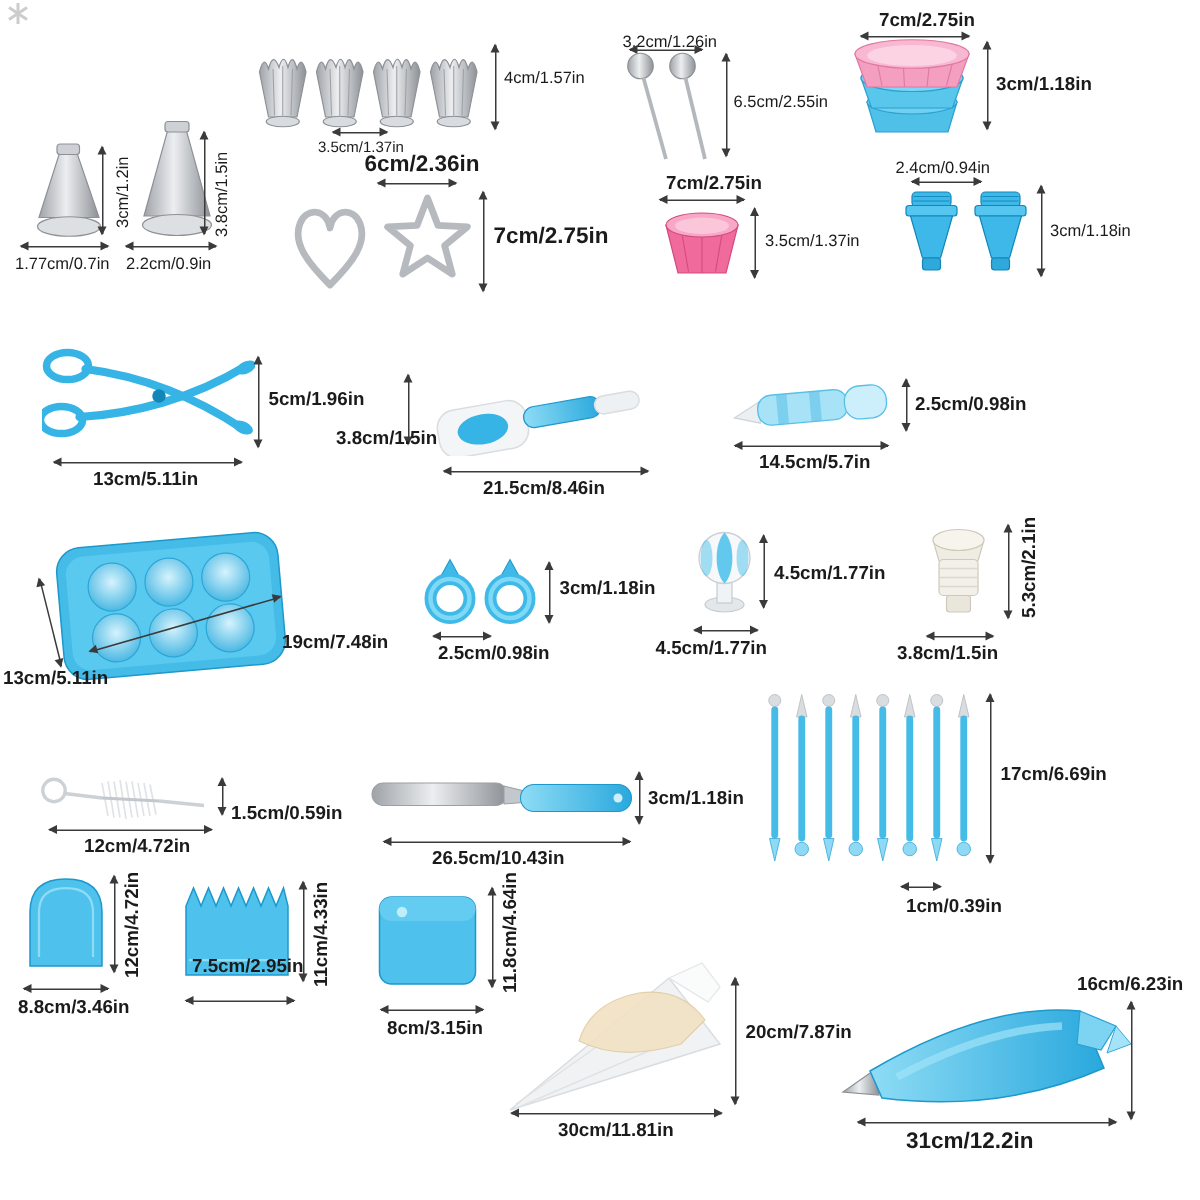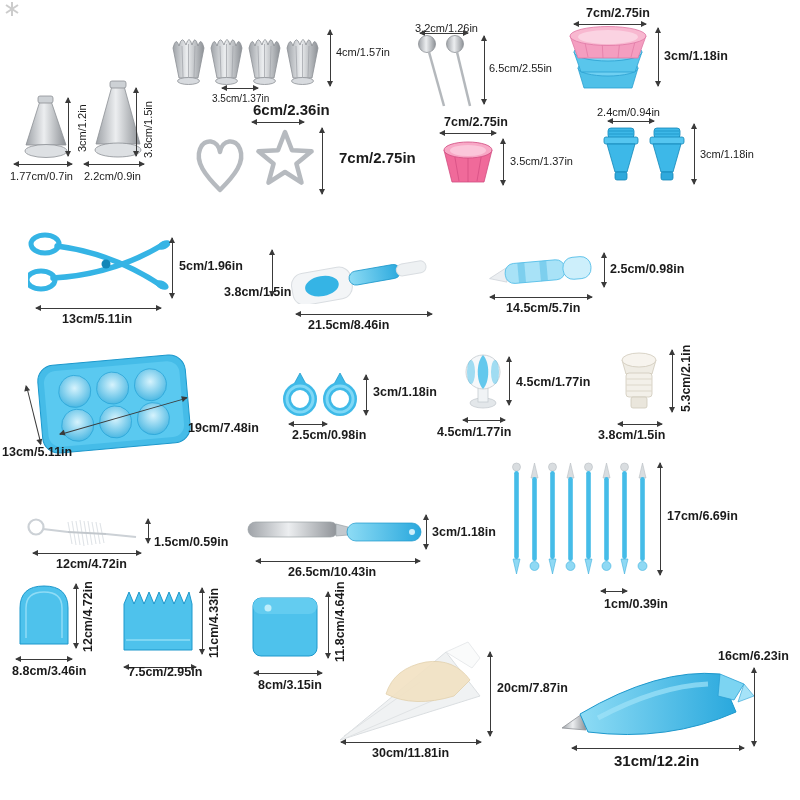--- a/index.html
+++ b/index.html
@@ -3,21 +3,21 @@
 <meta charset="utf-8">
 <style>
   * { margin:0; padding:0; box-sizing:border-box; }
   html,body { background:#ffffff; }
   body { font-family:"Liberation Sans", sans-serif; }
   .canvas { position:relative; width:800px; height:800px; background:#ffffff; overflow:hidden; }
   .abs { position:absolute; }
   svg { display:block; }
   .dim { position:absolute; font-size:11px; font-weight:400; color:#1b1b1b; white-space:nowrap; line-height:1.1; }
   .dim.md { font-size:12.5px; font-weight:600; }
-  .dim.big { font-size:15px; font-weight:700;margin-left:10px; }
+  .dim.big { font-size:15px; font-weight:700; }
   .vtext { transform:rotate(-90deg); transform-origin:0 0; }
   .varrow { position:absolute; width:0; border-left:1px solid #3a3a3a; }
   .varrow::before,.varrow::after { content:""; position:absolute; left:-4px; width:0; height:0;
       border-left:3.5px solid transparent; border-right:3.5px solid transparent; }
   .varrow::before { top:-1px; border-bottom:6px solid #3a3a3a; }
   .varrow::after  { bottom:-1px; border-top:6px solid #3a3a3a; }
   .harrow { position:absolute; height:0; border-top:1px solid #3a3a3a; }
   .harrow::before,.harrow::after { content:""; position:absolute; top:-4px; width:0; height:0;
       border-top:3.5px solid transparent; border-bottom:3.5px solid transparent; }
   .harrow::before { left:-1px; border-right:6px solid #3a3a3a; }
@@ -210,21 +210,21 @@
         <rect x="4" y="24" width="60" height="32" rx="12" fill="#f3f5f7" stroke="#d9dde1" stroke-width="1"></rect>
         <ellipse cx="34" cy="40" rx="17" ry="10" fill="#35b4e5"></ellipse>
         <rect x="62" y="31" width="52" height="14" rx="7" fill="url(#bluH)" stroke="#1d98cc" stroke-width="0.8"></rect>
         <rect x="110" y="32" width="30" height="12" rx="6" fill="#eef1f3" stroke="#d9dde1" stroke-width="1"></rect>
       </g>
     </svg>
   </div>
   <div class="varrow" style="left:272px;top:250px;height:46px"></div>
   <div class="dim md" style="left:224px;top:286px">3.8cm/1.5in</div>
   <div class="harrow" style="left:296px;top:314px;width:136px"></div>
-  <div class="dim md" style="left:308px;top:319px">21.5cm/8.46in</div>
+  <div class="dim md" style="left:322px;top:319px">21.5cm/8.46in</div>
 
   <div class="abs" style="left:486px;top:248px">
     <svg width="112" height="44">
       <g transform="rotate(-5 56 22)">
         <polygon points="3,26 20,17 20,31" fill="#eceff2" stroke="#cfd4d9" stroke-width="0.8"></polygon>
         <rect x="19" y="13" width="60" height="20" rx="9" fill="#a8e2f7" stroke="#59c0e8" stroke-width="0.9"></rect>
         <rect x="32" y="13" width="7" height="20" fill="#59c0e8" opacity="0.55"></rect>
         <rect x="54" y="13" width="7" height="20" fill="#59c0e8" opacity="0.55"></rect>
         <rect x="77" y="12" width="28" height="22" rx="10" fill="#cdeffb" stroke="#59c0e8" stroke-width="0.9"></rect>
       </g>
@@ -382,21 +382,21 @@
 
   <div class="abs" style="left:118px;top:584px">
     <svg width="80" height="74">
       <path d="M6,20 L11,8 L16,20 L21,8 L26,20 L31,8 L36,20 L41,8 L46,20 L51,8 L56,20 L61,8 L66,20 L71,8 L74,20 L74,66 L6,66 Z" fill="#4ec2ec" stroke="#1d98cc" stroke-width="1"></path>
       <line x1="8" y1="56" x2="72" y2="56" stroke="#8fdcf6" stroke-width="1.5"></line>
     </svg>
   </div>
   <div class="varrow" style="left:202px;top:588px;height:66px"></div>
   <div class="dim md vtext" style="left:208px;top:658px">11cm/4.33in</div>
   <div class="harrow" style="left:124px;top:667px;width:72px"></div>
-  <div class="dim md" style="left:128px;top:666px">7.5cm/2.95in</div>
+  <div class="dim md" style="left:128px;top:638px">7.5cm/2.95in</div>
 
   <div class="abs" style="left:248px;top:590px">
     <svg width="74" height="72">
       <rect x="5" y="8" width="64" height="58" rx="8" fill="#4ec2ec" stroke="#1d98cc" stroke-width="1"></rect>
       <rect x="5" y="8" width="64" height="16" rx="8" fill="#63ccf0"></rect>
       <circle cx="20" cy="18" r="3.5" fill="#bfeefb"></circle>
     </svg>
   </div>
   <div class="varrow" style="left:328px;top:592px;height:66px"></div>
   <div class="dim md vtext" style="left:334px;top:662px">11.8cm/4.64in</div>

